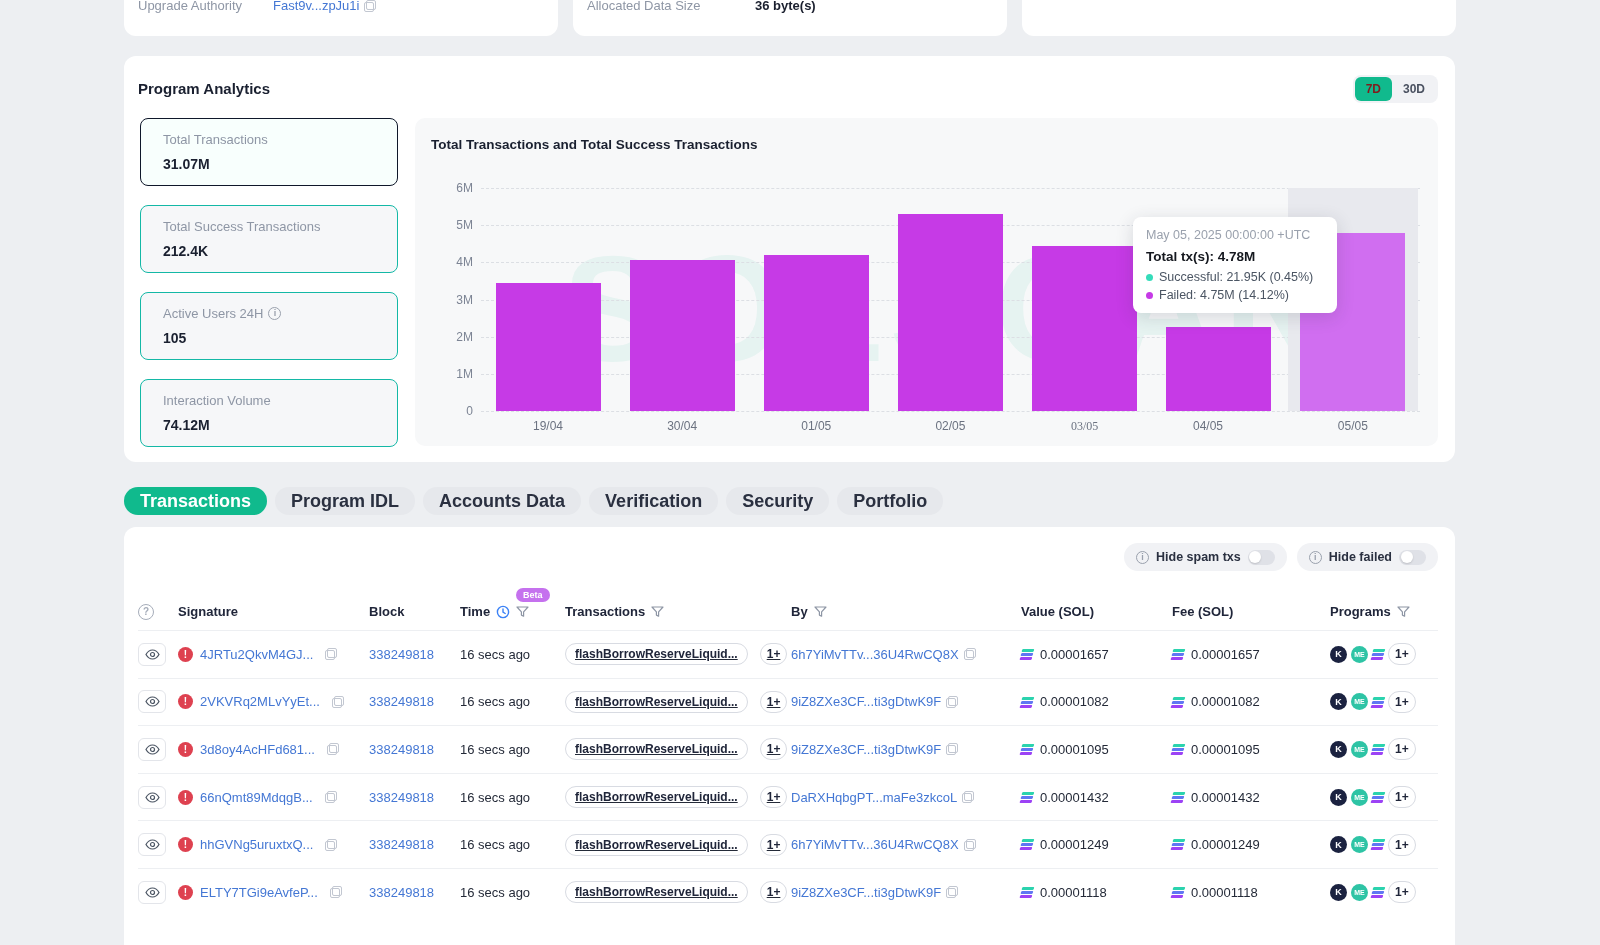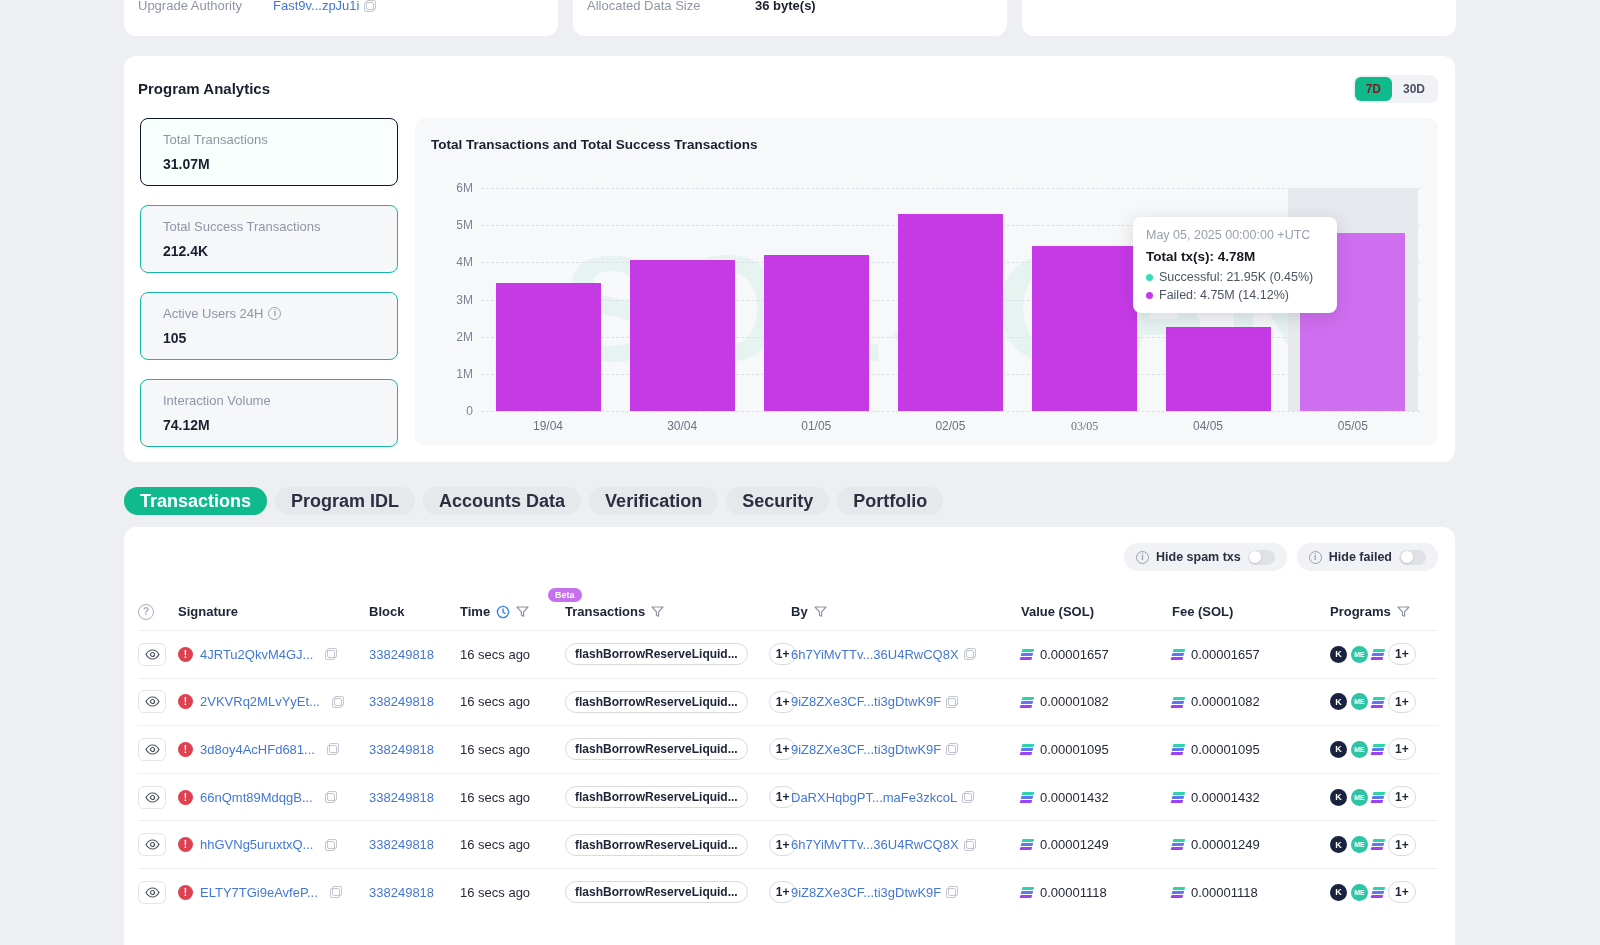--- a/index.html
+++ b/index.html
@@ -62,32 +62,32 @@
   .table-toolbar { position:absolute; top:16px; right:17px; display:flex; gap:10px; }
   .toggle-pill { height:28px; background:#f1f2f5; border-radius:14px; display:flex; align-items:center; gap:7px; padding:0 12px; font-size:12.5px; font-weight:bold; color:#2a3040; cursor:pointer; }
   .switch { width:27px; height:15px; background:#dfe1e7; border-radius:8px; position:relative; }
   .switch::after { content:""; position:absolute; left:1.5px; top:1.5px; width:12px; height:12px; background:#ffffff; border-radius:50%; box-shadow:0 1px 2px rgba(0,0,0,.15); }
 
   .tx-table { position:absolute; left:14px; right:17px; top:66px; }
   .tx-grid { display:grid; grid-template-columns:40px 191px 91px 105px 226px 230px 151px 158px 1fr; align-items:center; }
   .tx-header { height:37px; font-size:13px; font-weight:bold; color:#20263a; }
   .hcell { display:flex; align-items:center; gap:6px; position:relative; }
   .help-ic { width:16px; height:16px; border:1.4px solid #a6adba; border-radius:50%; color:#a6adba; font-size:10px; line-height:14px; text-align:center; font-weight:bold; }
-  .beta-badge { position:absolute; top:-16px; left:56px; background:#c571ee; color:#fff; font-size:9px; font-weight:bold; border-radius:8px; padding:2px 7px;margin-left:32px; }
+  .beta-badge { position:absolute; top:-16px; left:56px; background:#c571ee; color:#fff; font-size:9px; font-weight:bold; border-radius:8px; padding:2px 7px; }
   .funnel { width:13px; height:12px; }
   .clock { width:14px; height:14px; }
 
   .tx-row { height:47.6px; border-top:1px solid #edeff2; font-size:13px; color:#242a38; }
   .eye-btn { width:28px; height:23px; border:1px solid #e3e5ea; border-radius:6px; background:#fff; display:flex; align-items:center; justify-content:center; cursor:pointer; }
   .fail-ic { width:15px; height:15px; min-width:15px; border-radius:50%; background:#de4150; color:#fff; font-size:10px; font-weight:bold; text-align:center; line-height:15px; }
   .sig-cell { display:flex; align-items:center; gap:7px; }
   .link { color:#4477d4; cursor:pointer; white-space:nowrap; }
   .pill { border:1px solid #d8dbe2; border-radius:12px; padding:3px 9px; font-size:12px; font-weight:bold; color:#20263a; white-space:nowrap; background:#fff; }
   .pill.small { padding:3px 6px; }
-  .instr-cell { display:flex; align-items:center; gap:21px; }
+  .instr-cell { display:flex; align-items:center; gap:12px;text-decoration:underline; }
   .by-cell { display:flex; align-items:center; }
   .num-cell { display:flex; align-items:center; gap:7px; }
   .sol-ic { display:inline-flex; flex-direction:column; gap:1.5px; }
   .sol-ic i { display:block; width:12px; height:2.5px; border-radius:1px; }
   .sol-ic i:nth-child(1){ background:#2bd3ae; transform:translateX(1px) skewX(-18deg); }
   .sol-ic i:nth-child(2){ background:#5f77f3; transform:skewX(-18deg); }
   .sol-ic i:nth-child(3){ background:#9c42f5; transform:translateX(-1px) skewX(-18deg); }
   .prog-cell { display:flex; align-items:center; gap:4px; }
   .prog-badge { width:17px; height:17px; border-radius:50%; color:#fff; font-weight:bold; display:flex; align-items:center; justify-content:center; }
 </style>

